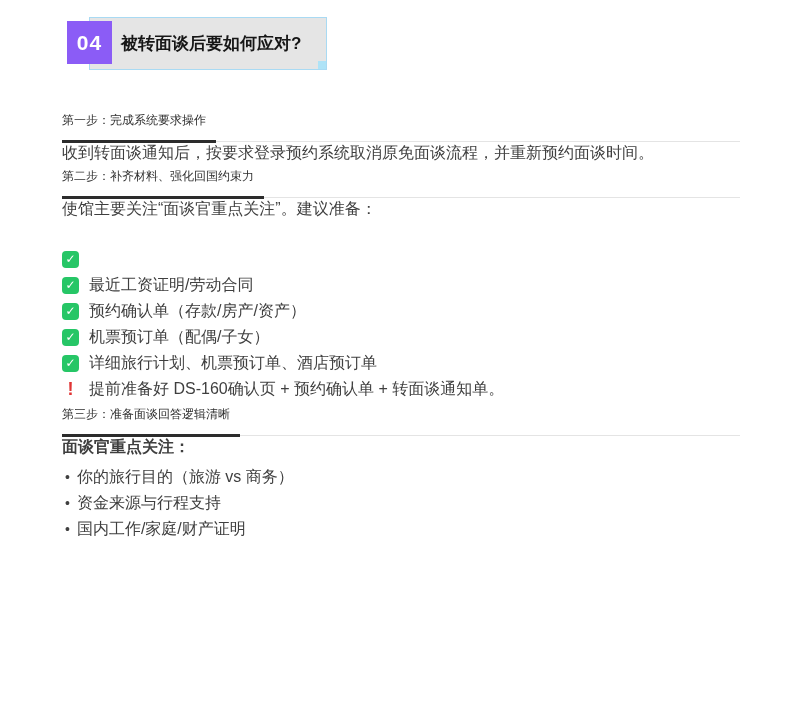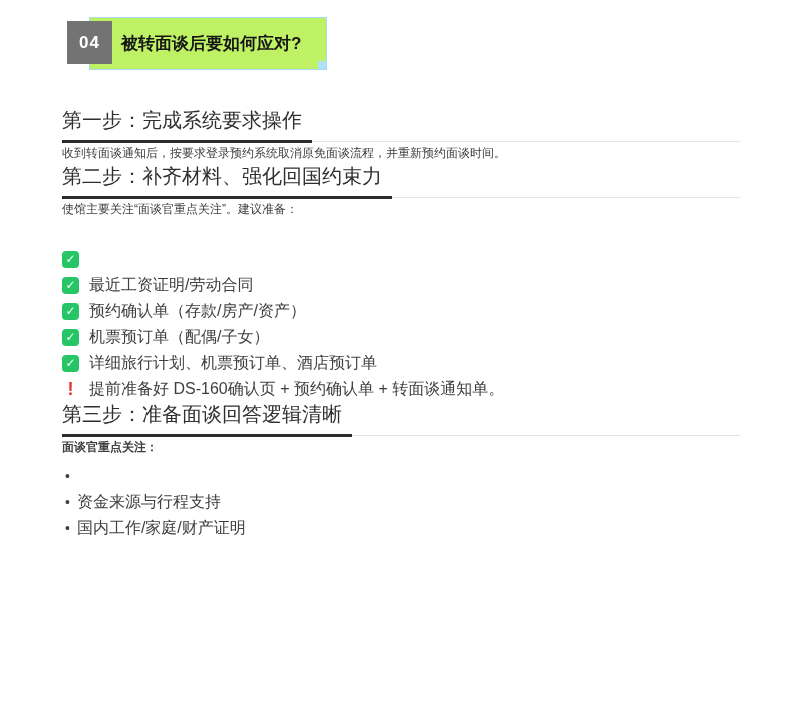--- a/index.html
+++ b/index.html
@@ -7,47 +7,47 @@
     width:789px;height:726px;overflow:hidden;
     font-family:"Liberation Sans","DejaVu Sans",sans-serif;
     color:#3f3f3f;
   }
   .page{box-sizing:border-box;width:789px;height:726px;padding:17px 49px 0 62px;}
 
   
   .header{position:relative;height:53px;margin:0 0 38px 0;}
   .header-box{
     position:absolute;left:27px;top:0;width:238px;height:53px;
-    box-sizing:border-box;border:1px solid #a9daf3;background:#bef264;
+    box-sizing:border-box;border:1px solid #a9daf3;background:#e5e5e5;
   }
   .header-title{
     display:block;line-height:51px;padding-left:31px;
     font-size:17px;font-weight:bold;color:#161616;white-space:nowrap;
   }
   .corner-sq{position:absolute;right:0;bottom:0;width:8px;height:8px;background:#aee3f7;}
   .badge{
-    position:absolute;left:5px;top:4px;width:45px;height:43px;background:#737373;
-    color:#ffffff;font-size:17px;font-weight:bold;letter-spacing:1px;
+    position:absolute;left:5px;top:4px;width:45px;height:43px;background:#8b5cf6;
+    color:#ffffff;font-size:21px;font-weight:bold;letter-spacing:1px;
     display:flex;align-items:center;justify-content:center;
   }
 
   
   h2.step-heading{
-    margin:0;padding:0;font-weight:400;font-size:20px;color:#2f2f2f;
+    margin:0;padding:0;font-weight:400;font-size:12px;color:#2f2f2f;
     line-height:24px;border-bottom:1px solid #e4e4e4;
   }
   h2 .hl{
     display:inline-block;border-bottom:3px solid #2c2c2c;
     margin-bottom:-2px;padding:0 10px 8px 0;white-space:nowrap;
   }
   .mt-s2{margin-top:36px;}
   .mt-s3{margin-top:34px;}
 
   
-  p.body-text{margin:0;font-size:12px;line-height:22px;color:#3f3f3f;}
+  p.body-text{margin:0;font-size:16px;line-height:22px;color:#3f3f3f;}
   .mt-p1{margin-top:32px;}
   .mt-p2{margin-top:32px;}
   .mt-p3{margin-top:30px;font-weight:bold;}
 
   
   .checklist{margin-top:26px;}
   .check-row{display:flex;align-items:center;height:26px;font-size:16px;color:#3f3f3f;}
   .check-icon{
     flex:0 0 auto;width:17px;height:17px;margin-right:10px;border-radius:4px;
     background:#26c666;color:#ffffff;font-size:12px;font-weight:bold;
@@ -113,20 +113,21 @@
   </div>
 
   <h2 class="step-heading mt-s3">
     <span class="hl">第三步：准备面谈回答逻辑清晰</span>
   </h2>
   <p class="body-text mt-p3">面谈官重点关注：</p>
 
   <div class="bullets">
     <div class="bullet-row">
       <span class="bullet-dot">•</span>
+      <span>你的旅行目的（旅游 vs 商务）</span>
     </div>
     <div class="bullet-row">
       <span class="bullet-dot">•</span>
       <span>资金来源与行程支持</span>
     </div>
     <div class="bullet-row">
       <span class="bullet-dot">•</span>
       <span>国内工作/家庭/财产证明</span>
     </div>
   </div>

